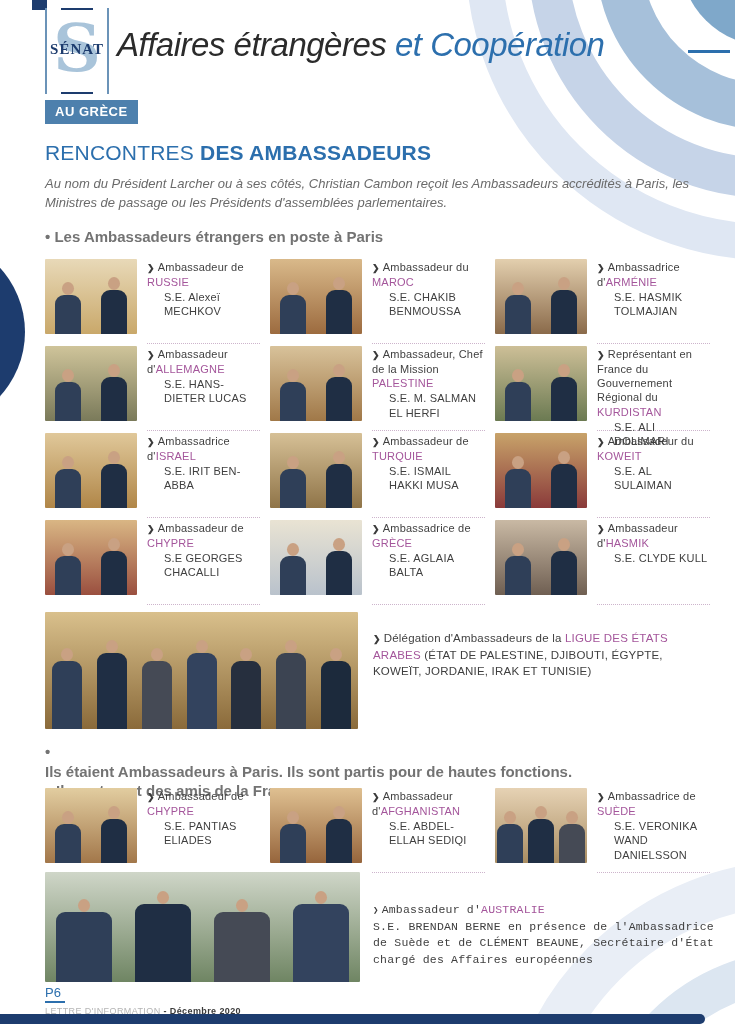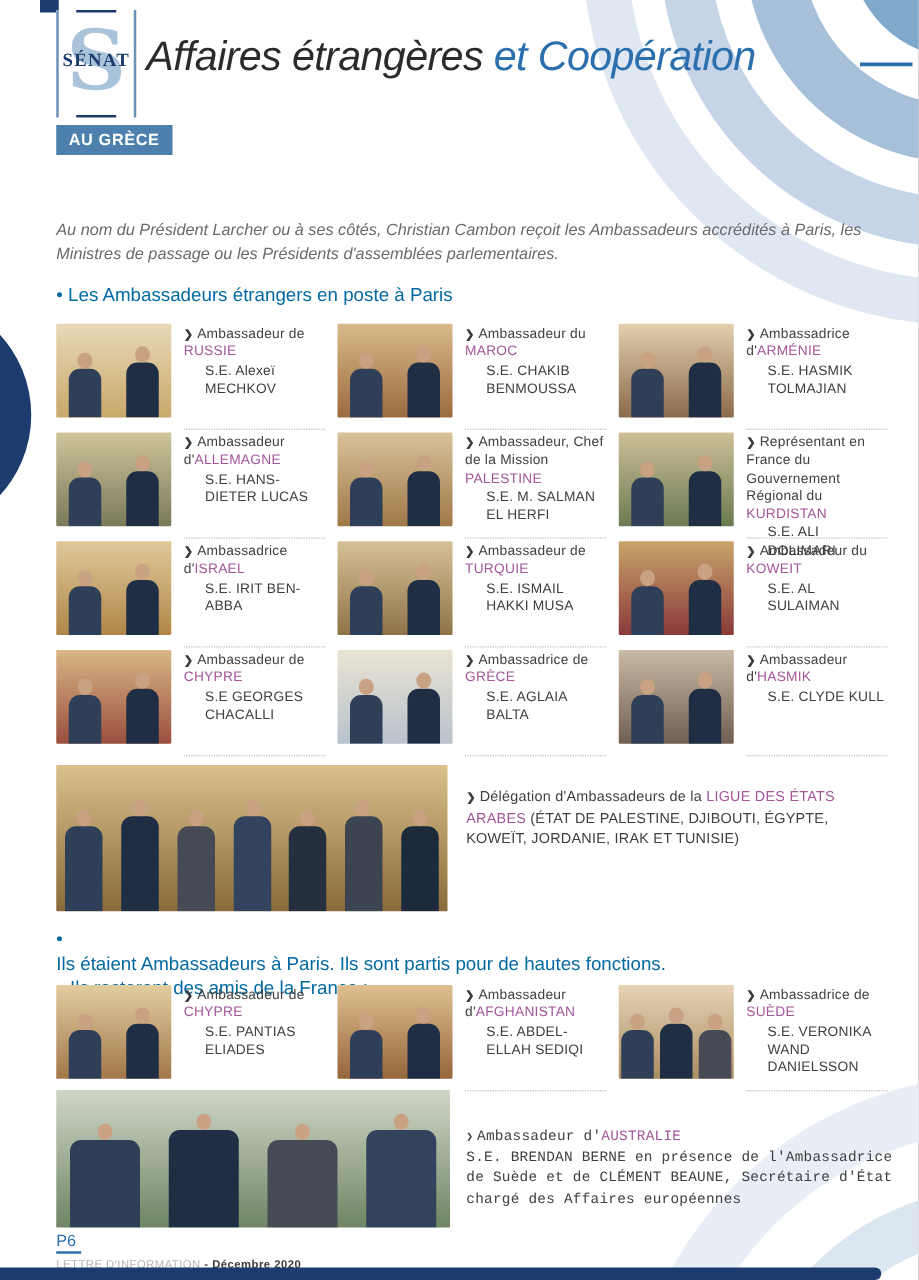--- a/index.html
+++ b/index.html
@@ -28,21 +28,21 @@
   .title{left:117px;top:26px;font-size:33px;letter-spacing:-0.5px;white-space:nowrap;font-style:italic;}
   .title-dark{color:#2b2b2b;}
   .title-blue{color:#2c6fad;}
   .title-dash{left:688px;top:50px;width:42px;height:3px;background:#2c6fad;}
   .badge{left:45px;top:100px;background:#4d80ad;color:#fff;font-size:13px;font-weight:bold;
          letter-spacing:.5px;padding:4px 10px 5px 10px;}
   
   .h-section{left:45px;top:141px;font-size:21px;letter-spacing:.2px;color:#2c6fad;}
   .h-section b{font-weight:bold;}
   .intro{left:45px;top:175px;width:655px;font-size:13px;font-style:italic;color:#6a6a6a;line-height:1.45;}
-  .bullet-h{font-size:15px;font-weight:normal;color:#0369a1;line-height:1.3;}
+  .bullet-h{font-size:15px;font-weight:bold;color:#737373;line-height:1.3;}
   .bullet-h:before{content:"\2022\00a0";}
   .bh1{left:45px;top:227px;}
   .bh2{left:45px;top:742px;width:660px;}
   .bh2 .l2{padding-left:11px;}
   
   .grid{left:45px;width:665px;display:grid;grid-template-columns:92px 1fr 92px 1fr 92px 1fr;
         column-gap:10px;grid-auto-rows:87px;}
   .g1{top:259px;} .g2{top:788px;}
   .photo{position:relative;width:92px;height:75px;overflow:hidden;border-radius:1px;}
   .cap{position:relative;font-size:11px;line-height:1.3;letter-spacing:.2px;color:#3f3f3f;
@@ -89,20 +89,23 @@
   <div class="layer logo">
     <div class="logo-s">S</div>
     <div class="logo-name">SÉNAT</div>
   </div>
   <div class="layer title">
     <span class="title-dark">Affaires étrangères</span><span class="title-blue"> et Coopération</span>
   </div>
   <div class="layer title-dash"></div>
   <div class="layer badge">AU GRÈCE</div>
 
+  <div class="layer h-section">
+    <span>RENCONTRES </span><b>DES AMBASSADEURS</b>
+  </div>
   <div class="layer intro">Au nom du Président Larcher ou à ses côtés, Christian Cambon reçoit les Ambassadeurs accrédités à Paris, les Ministres de passage ou les Présidents d'assemblées parlementaires.</div>
   <div class="layer bullet-h bh1">Les Ambassadeurs étrangers en poste à Paris</div>
 
   <div class="layer grid g1" id="grid1">
       <div class="photo" style="background: linear-gradient(rgb(232, 217, 184), rgb(201, 168, 106));">
         <div class="pp" style="width: 26px; height: 52%; left: calc(25% - 13px); background: rgb(47, 63, 88);"></div>
         <div class="pp" style="width: 26px; height: 59%; left: calc(75% - 13px); background: rgb(31, 46, 68);"></div>
       </div>
       <div class="cap"><span class="arrow">❯</span><span>Ambassadeur de </span><span class="country">RUSSIE</span><div class="cap-name">S.E. Alexeï MECHKOV</div></div>
       <div class="photo" style="background: linear-gradient(rgb(217, 185, 138), rgb(156, 107, 63));">

